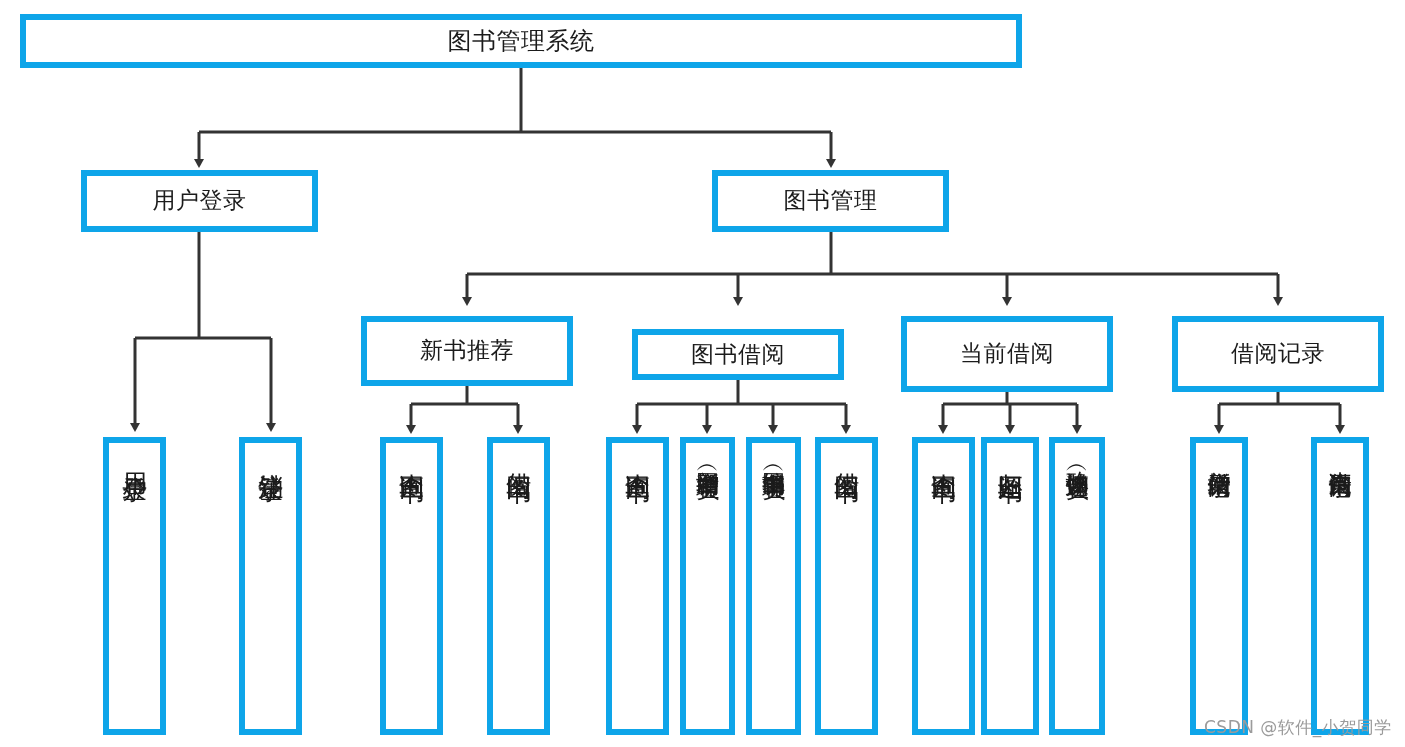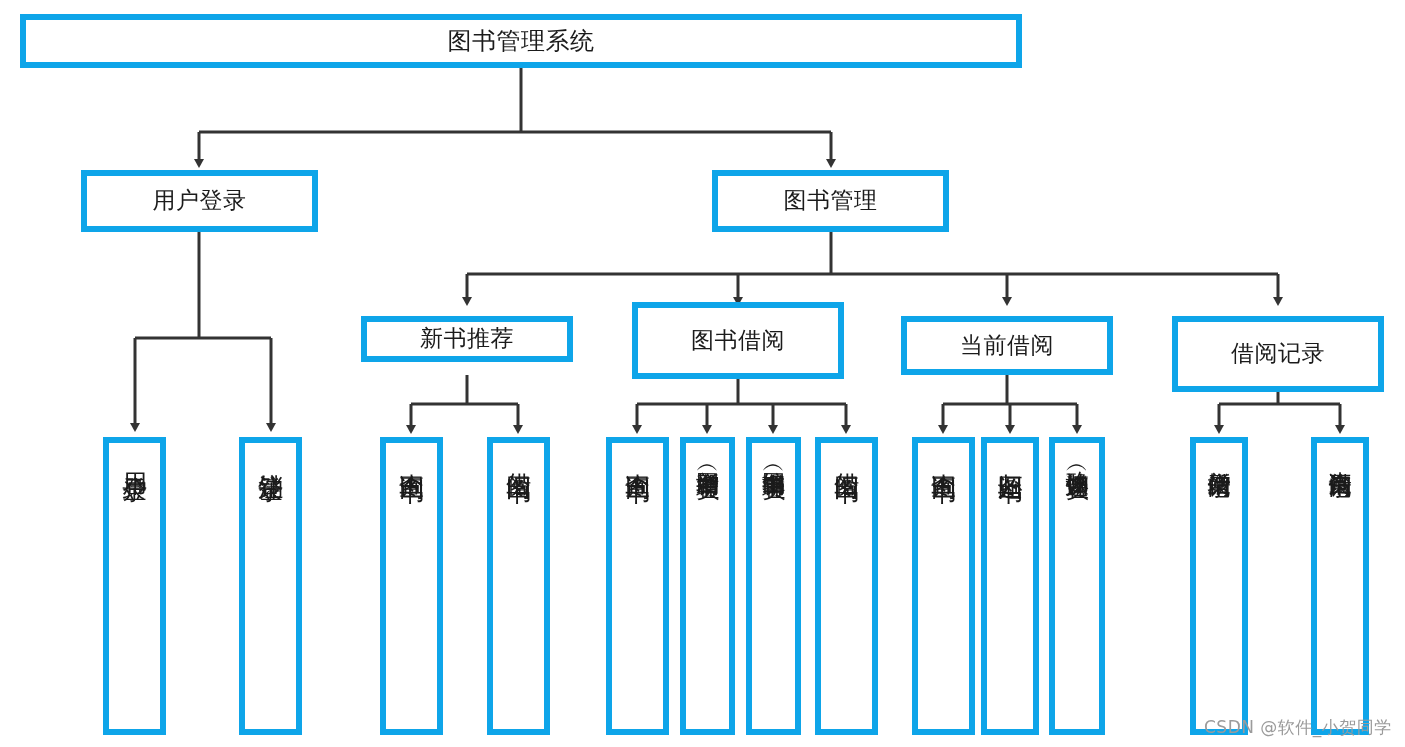--- a/index.html
+++ b/index.html
@@ -132,27 +132,27 @@
     <span class="node-label">图书管理系统</span>
   </div>
 
   <div class="node h" style="left:81px; top:170px; width:237px; height:62px;">
     <span class="node-label">用户登录</span>
   </div>
   <div class="node h" style="left:712px; top:170px; width:237px; height:62px;align-items:center;">
     <span class="node-label">图书管理</span>
   </div>
 
-  <div class="node h" style="left:361px; top:316px; width:212px; height:46px;">
+  <div class="node h" style="left:361px; top:316px; width:212px; height:70px;">
     <span class="node-label">新书推荐</span>
   </div>
-  <div class="node h" style="left:632px; top:302px; width:212px; height:77px;">
+  <div class="node h" style="left:632px; top:329px; width:212px; height:51px;">
     <span class="node-label">图书借阅</span>
   </div>
-  <div class="node h" style="left:901px; top:316px; width:212px; height:59px;">
+  <div class="node h" style="left:901px; top:316px; width:212px; height:76px;">
     <span class="node-label">当前借阅</span>
   </div>
   <div class="node h" style="left:1172px; top:316px; width:212px; height:76px;">
     <span class="node-label">借阅记录</span>
   </div>
 
   <div class="node v" style="left:103px; top:437px; width:63px; height:298px;">
     <span class="node-label">用户登录</span>
   </div>
   <div class="node v" style="left:239px; top:437px; width:63px; height:298px;">

